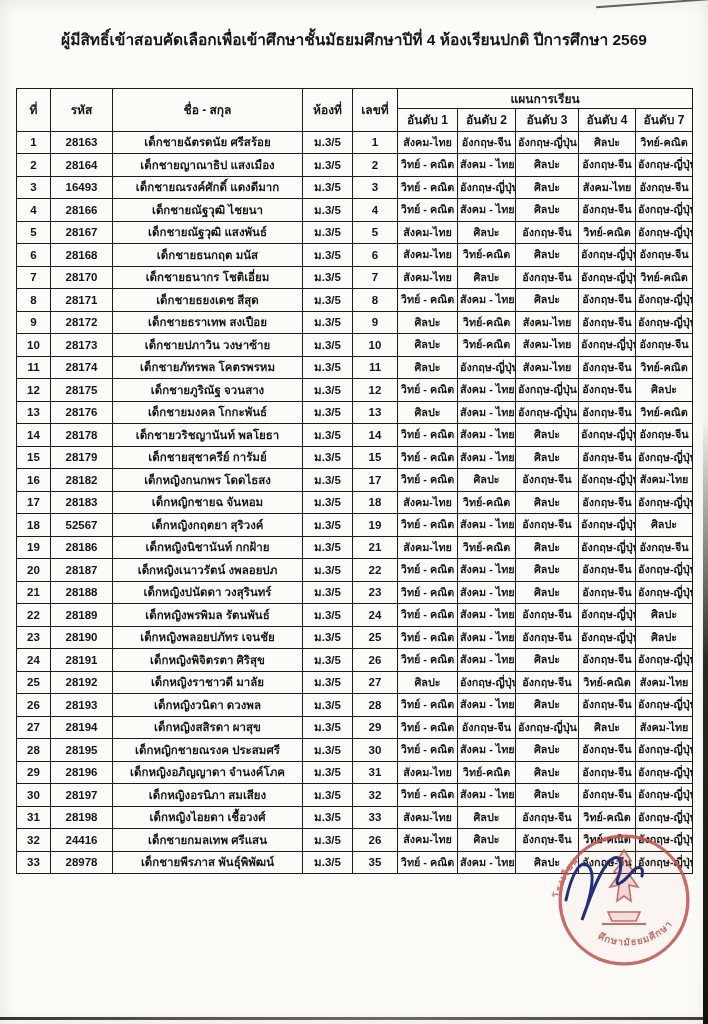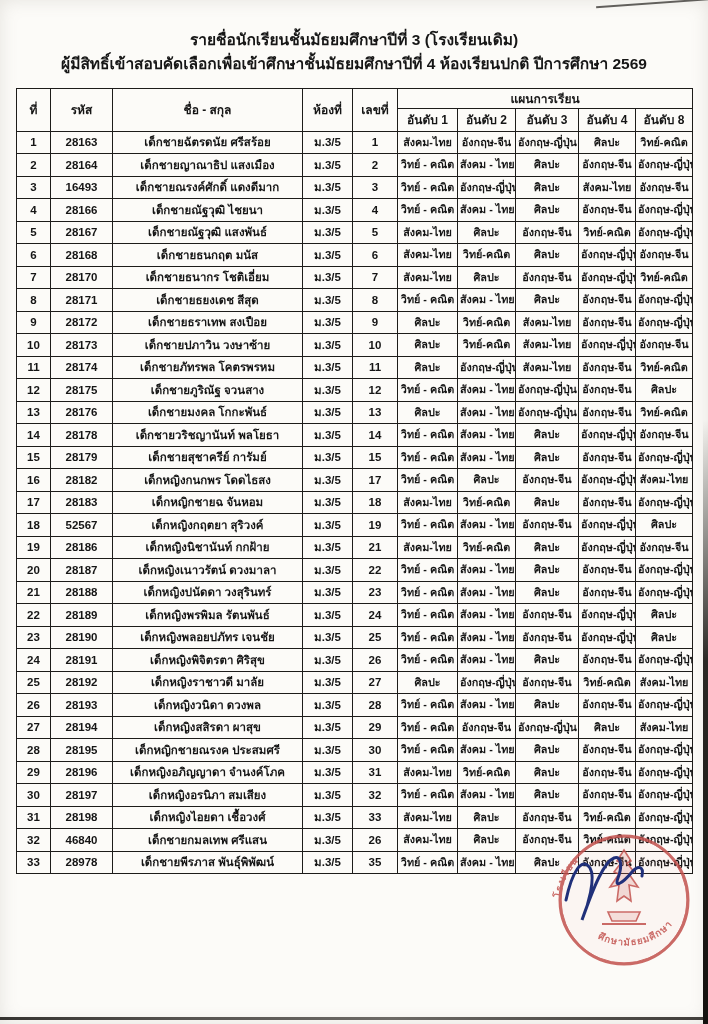--- a/index.html
+++ b/index.html
@@ -49,21 +49,20 @@
   col.c-p4{width:57px;} col.c-p5{width:57px;}
   .plan-cell{font-size:10.8px;}
   .stamp-wrap{position:absolute;left:538px;top:828px;width:172px;height:150px;pointer-events:none;}
 </style>
 </head>
 <body>
 
 <div class="sheet">
 
   <div class="titles">
-    <div class="title-line">รายชื่อนักเรียนชั้นมัธยมศึกษาปีที่ 3 (โรงเรียนเดิม)</div>
     <div class="title-line">ผู้มีสิทธิ์เข้าสอบคัดเลือกเพื่อเข้าศึกษาชั้นมัธยมศึกษาปีที่ 4 ห้องเรียนปกติ ปีการศึกษา 2569</div>
   </div>
 
   <table class="roster">
     <colgroup>
       <col class="c-no">
         <col class="c-code">
         <col class="c-name">
         <col class="c-room">
         <col class="c-seat">
@@ -80,21 +79,21 @@
         <th rowspan="2">ชื่อ - สกุล</th>
         <th rowspan="2">ห้องที่</th>
         <th rowspan="2">เลขที่</th>
         <th colspan="5" style="height:18px;">แผนการเรียน</th>
       </tr>
       <tr>
         <th>อันดับ 1</th>
         <th>อันดับ 2</th>
         <th>อันดับ 3</th>
         <th>อันดับ 4</th>
-        <th>อันดับ 8</th>
+        <th>อันดับ 7</th>
       </tr>
     </thead>
     <tbody id="roster-body">
     <tr>
       <td>1</td>
       <td>28163</td>
       <td class="name-cell">เด็กชายฉัตรดนัย ศรีสร้อย</td>
       <td>ม.3/5</td>
       <td>1</td>
       <td class="plan-cell">สังคม-ไทย</td>
@@ -334,21 +333,21 @@
       <td class="plan-cell">สังคม-ไทย</td>
       <td class="plan-cell">วิทย์-คณิต</td>
       <td class="plan-cell">ศิลปะ</td>
       <td class="plan-cell">อังกฤษ-ญี่ปุ่น</td>
       <td class="plan-cell">อังกฤษ-จีน</td>
     </tr>
 
     <tr>
       <td>20</td>
       <td>28187</td>
-      <td class="name-cell">เด็กหญิงเนาวรัตน์ ดวงมาลา</td>
+      <td class="name-cell">เด็กหญิงเนาวรัตน์ งพลอยปภ</td>
       <td>ม.3/5</td>
       <td>22</td>
       <td class="plan-cell">วิทย์ - คณิต</td>
       <td class="plan-cell">สังคม - ไทย</td>
       <td class="plan-cell">ศิลปะ</td>
       <td class="plan-cell">อังกฤษ-จีน</td>
       <td class="plan-cell">อังกฤษ-ญี่ปุ่น</td>
     </tr>
 
     <tr>
@@ -489,21 +488,21 @@
       <td>33</td>
       <td class="plan-cell">สังคม-ไทย</td>
       <td class="plan-cell">ศิลปะ</td>
       <td class="plan-cell">อังกฤษ-จีน</td>
       <td class="plan-cell">วิทย์-คณิต</td>
       <td class="plan-cell">อังกฤษ-ญี่ปุ่น</td>
     </tr>
 
     <tr>
       <td>32</td>
-      <td>46840</td>
+      <td>24416</td>
       <td class="name-cell">เด็กชายกมลเทพ  ศรีแสน</td>
       <td>ม.3/5</td>
       <td>26</td>
       <td class="plan-cell">สังคม-ไทย</td>
       <td class="plan-cell">ศิลปะ</td>
       <td class="plan-cell">อังกฤษ-จีน</td>
       <td class="plan-cell">วิทย์-คณิต</td>
       <td class="plan-cell">อังกฤษ-ญี่ปุ่น</td>
     </tr>
 

